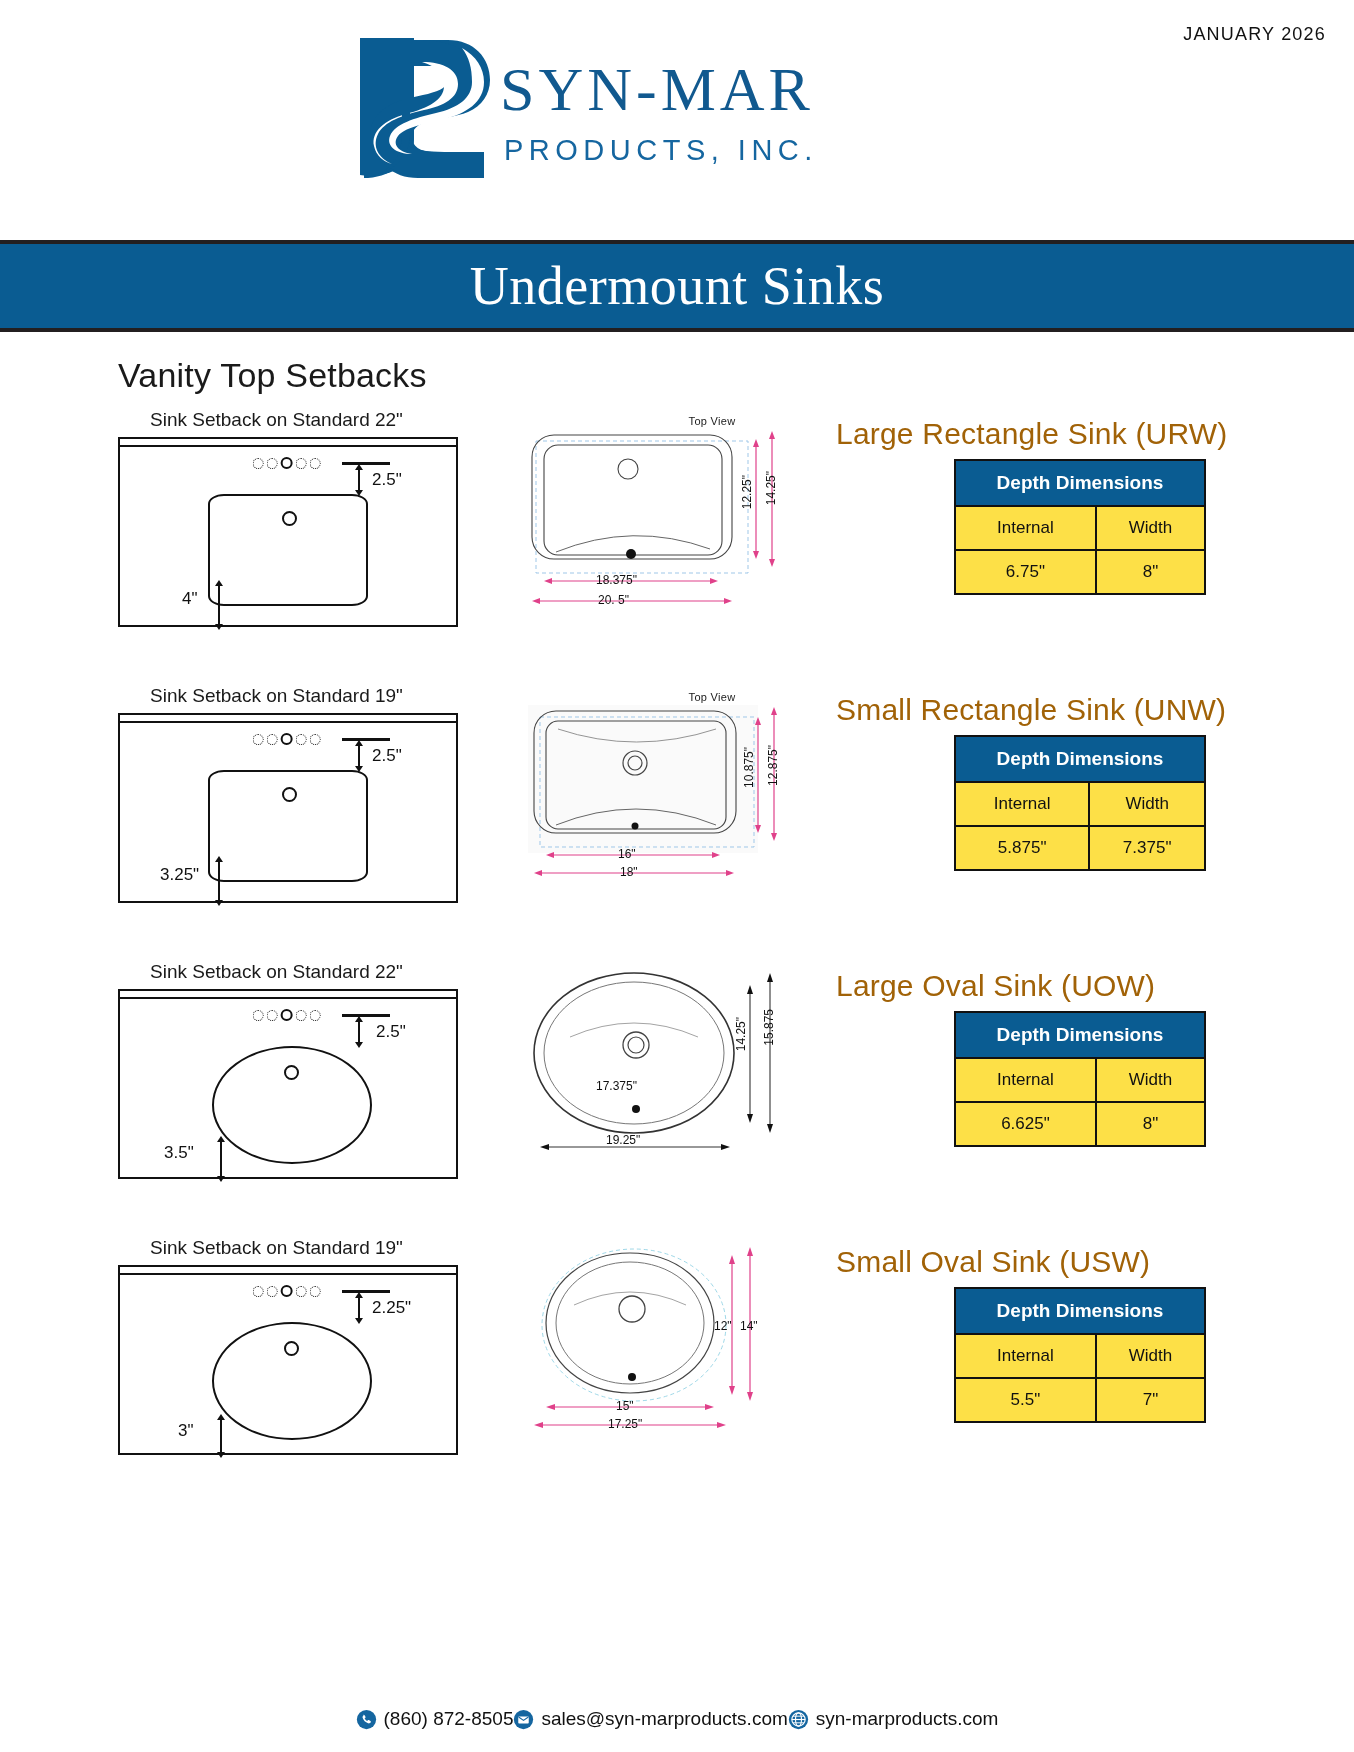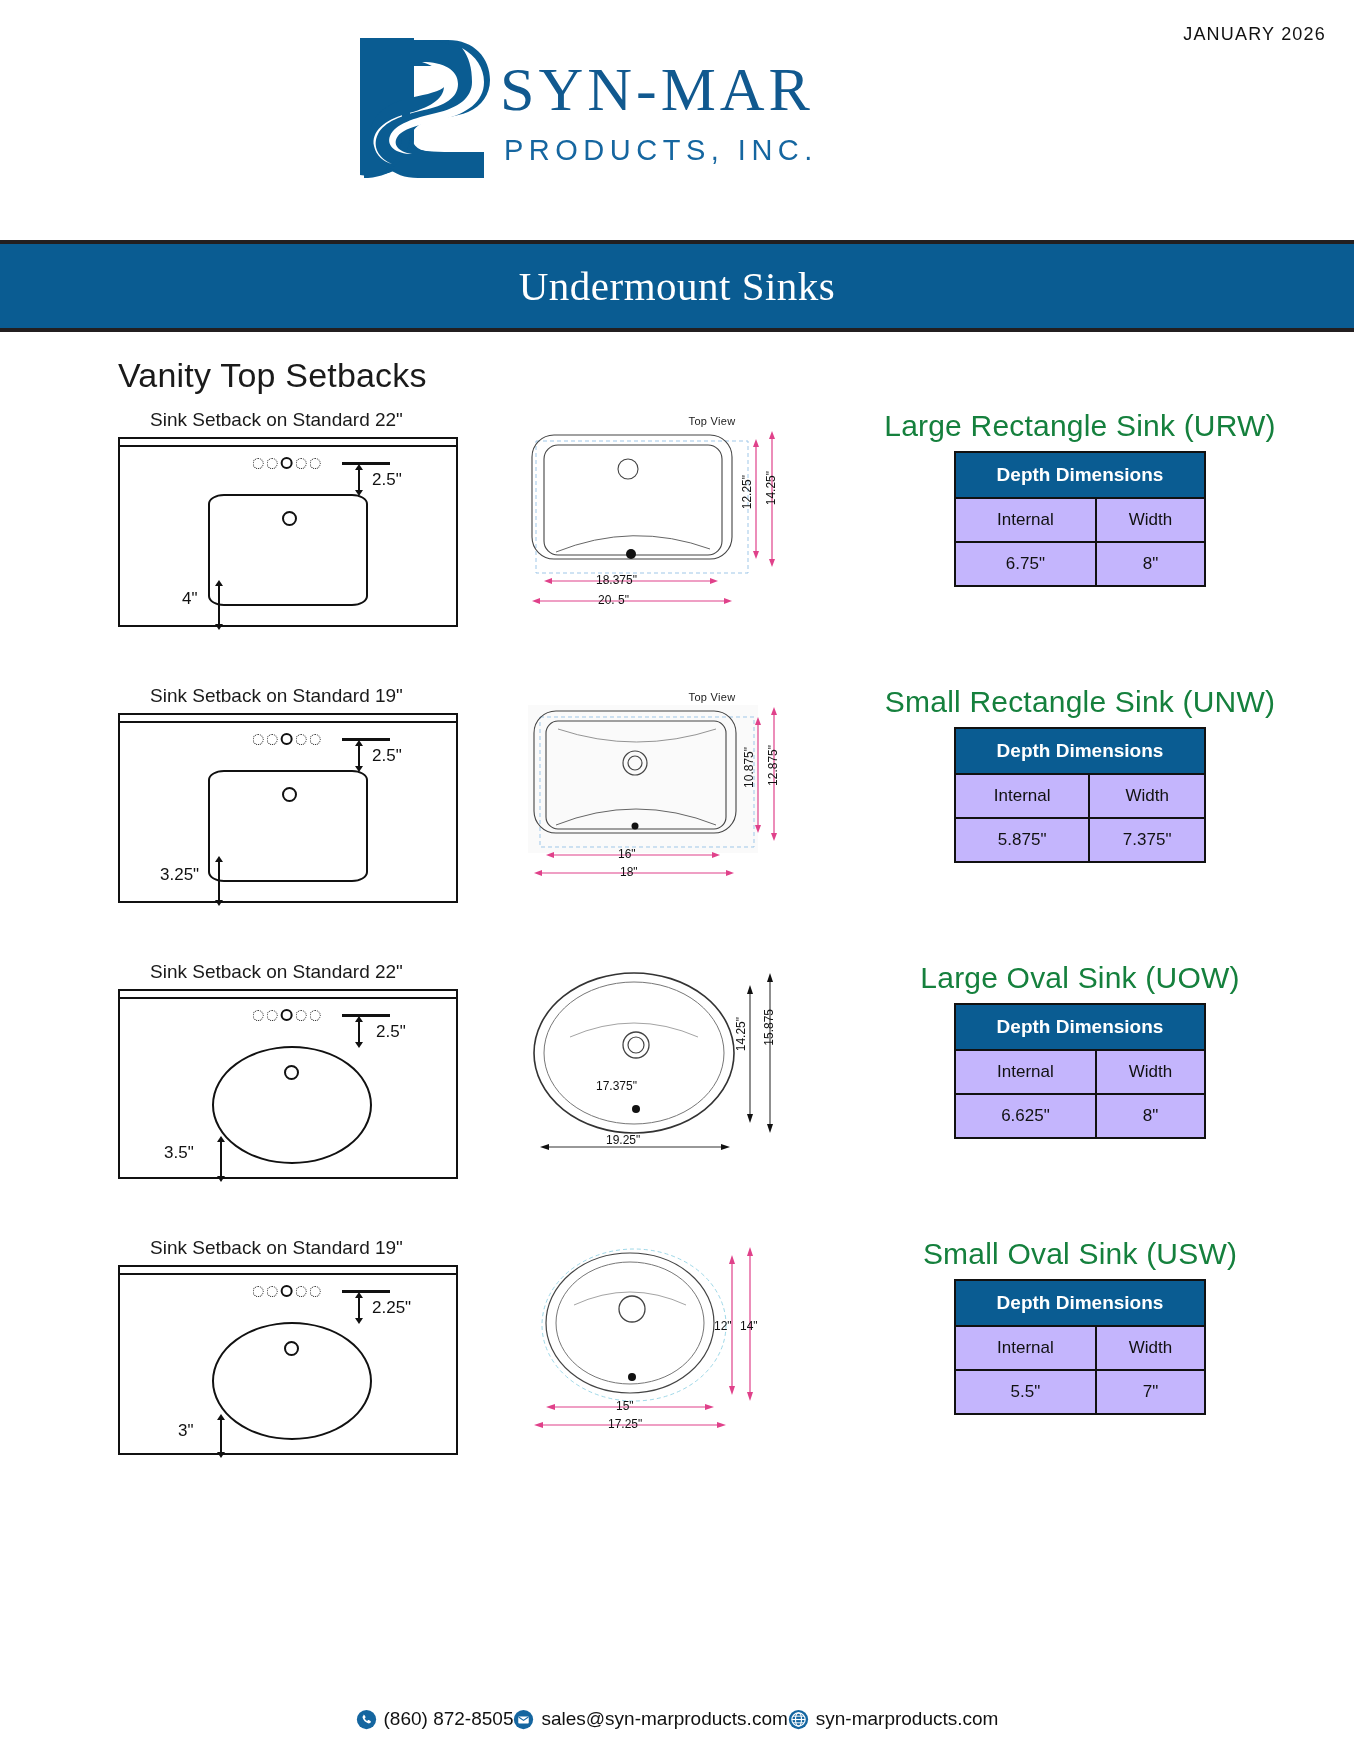--- a/index.html
+++ b/index.html
@@ -39,21 +39,21 @@
   
   .banner {
     background: #0a5c92;
     border-top: 4px solid #231f20;
     border-bottom: 4px solid #231f20;
     height: 92px;
     display: flex; align-items: center; justify-content: center;
   }
   .banner-title {
     font-family: "Liberation Serif", serif;
-    font-size: 41px; color: #ffffff; letter-spacing: 0.5px;
+    font-size: 54px; color: #ffffff; letter-spacing: 0.5px;
   }
 
   
   .section-title {
     font-size: 34px; color: #1a1a1a;
     margin: 24px 0 0 118px; letter-spacing: 0.2px;
   }
 
   
   .rows { position: relative; margin-top: 14px; }
@@ -141,39 +141,39 @@
   .tv-vert {
     writing-mode: vertical-rl; text-orientation: mixed;
     transform: rotate(180deg);
   }
 
   
   .col-product {
     flex: 1; position: relative; padding-left: 18px; padding-right: 30px;
   }
   .product-title {
-    font-size: 30px; color: #15803d; text-align: center;
-    margin-top: 0; letter-spacing: .2px;
+    font-size: 30px; color: #a16207; 
+    margin-top: 8px; letter-spacing: .2px;
   }
   table.depth {
     border-collapse: collapse;
     margin: 8px auto 0 auto;
     width: 252px;
     border: 2.5px solid #111;
   }
   table.depth th.head {
     background: #0a5c92; color: #fff;
     font-size: 19px; padding: 11px 0; text-align: center;
     border-bottom: 2.5px solid #111;
     font-weight: bold;
   }
   table.depth td {
     border: 2.2px solid #111;
     text-align: center; font-size: 17px; padding: 11px 0;
-    color: #111; background: #c4b5fd;
+    color: #111; background: #fde047;
   }
 
   
   .footer {
     position: absolute; left: 0; right: 0; bottom: 22px;
     text-align: center;
   }
   .footer-line1 {
     display: flex; justify-content: center; align-items: center; 
     font-size: 19px; color: #111;

